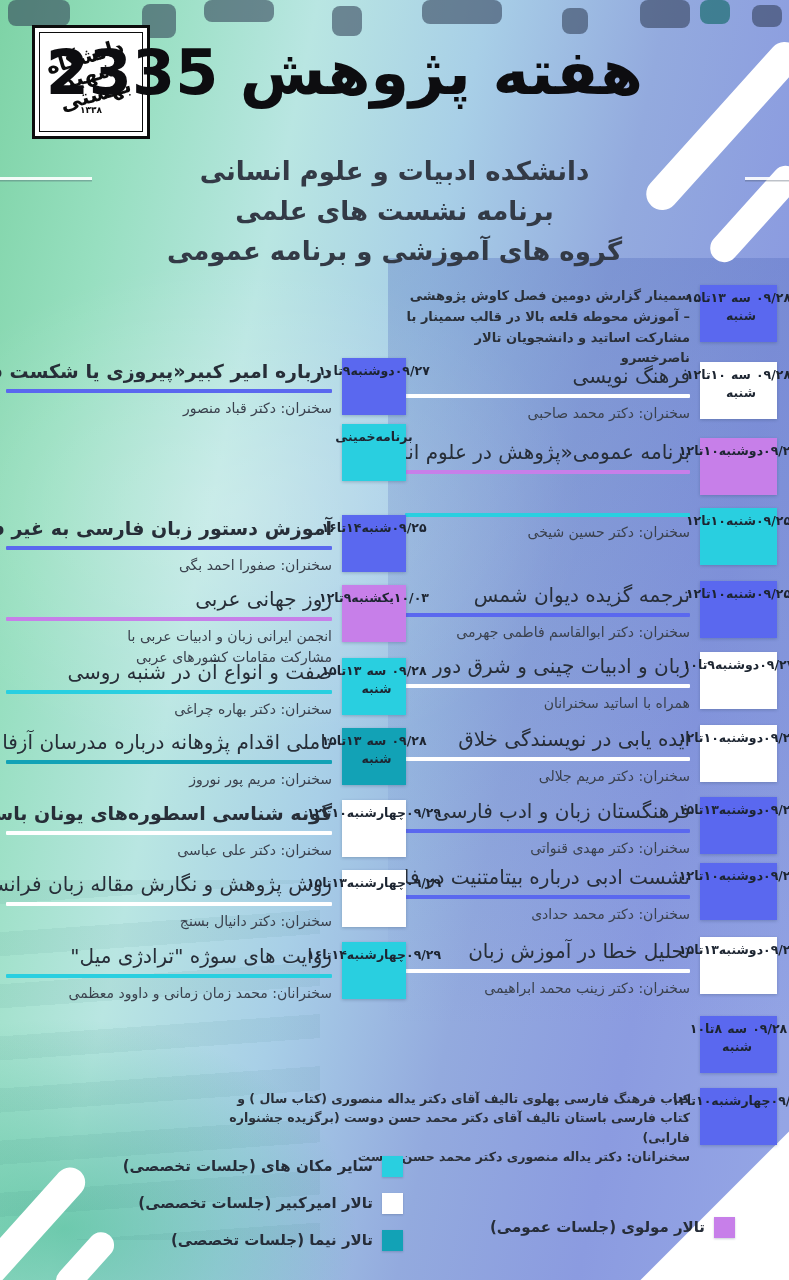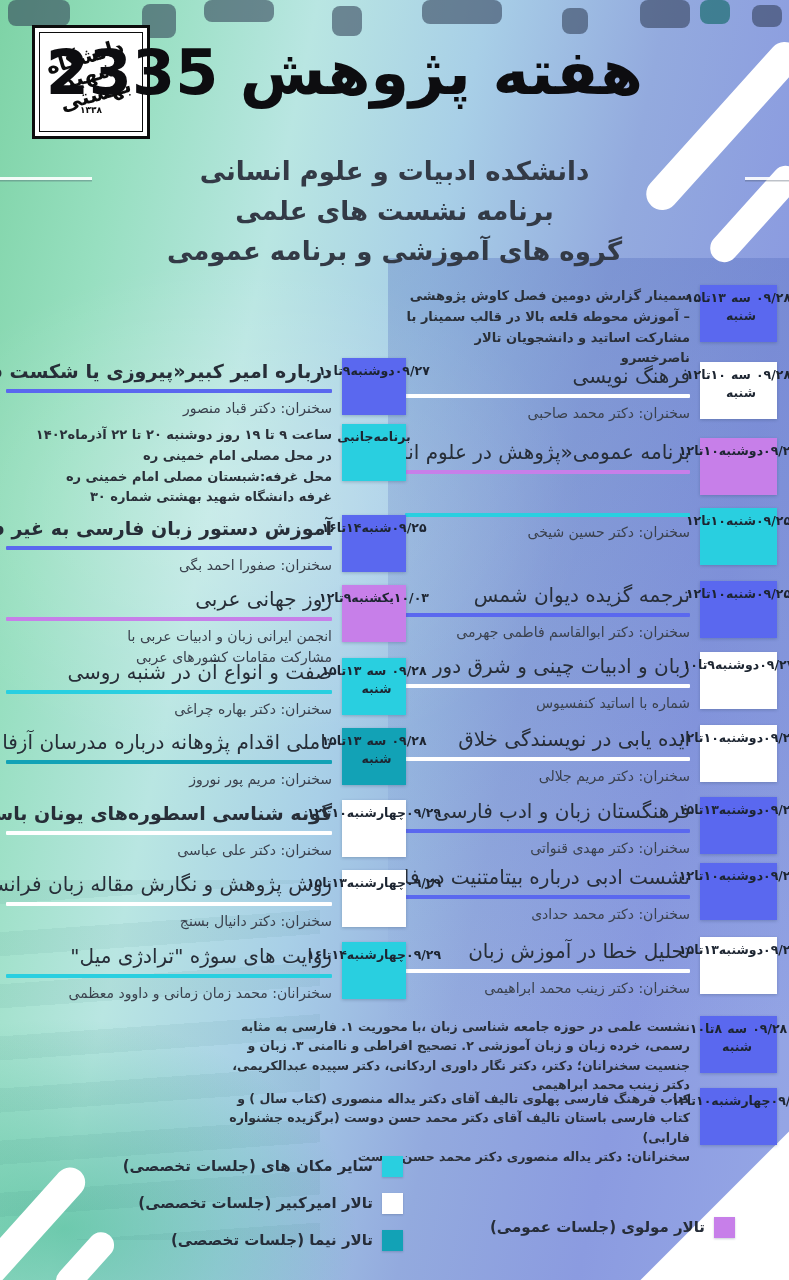--- a/index.html
+++ b/index.html
@@ -173,21 +173,21 @@
 
     <div class="entry" style="top:652px">
       <div class="badge" style="background: rgb(255, 255, 255);">
         <span>۰۹/۲۷</span>
         <span>دوشنبه</span>
         <span>۹تا۱۰</span>
       </div>
       <div class="content">
         <div class="title">زبان و ادبیات چینی و شرق دور</div>
         <div class="rule" style="background: rgb(255, 255, 255);"></div>
-        <div class="speaker">شماره با اساتید کنفسیوس</div>
+        <div class="speaker">همراه با اساتید سخنرانان</div>
       </div>
     </div>
 
     <div class="entry" style="top:725px">
       <div class="badge" style="background: rgb(255, 255, 255);">
         <span>۰۹/۲۷</span>
         <span>دوشنبه</span>
         <span>۱۰تا۱۲</span>
       </div>
       <div class="content">
@@ -249,28 +249,22 @@
       <div class="content">
         <div class="title b">درباره امیر کبیر«پیروزی یا شکست قاجاریه»</div>
         <div class="rule" style="background: rgb(90, 104, 239);"></div>
         <div class="speaker">سخنران: دکتر قباد منصور</div>
       </div>
     </div>
 
     <div class="entry" style="top:424px">
       <div class="badge" style="background: rgb(41, 207, 224);">
         <span>برنامه</span>
-        <span>جانبی</span>
+        <span>خمینی</span>
         <span></span>
-      </div>
-      <div class="content">
-        <div class="para">ساعت ۹ تا ۱۹ روز دوشنبه ۲۰ تا ۲۲ آذرماه۱۴۰۲
-در محل مصلی امام خمینی ره
-محل غرفه:شبستان مصلی امام خمینی ره
-غرفه دانشگاه شهید بهشتی شماره ۳۰</div>
       </div>
     </div>
 
     <div class="entry" style="top:515px">
       <div class="badge" style="background: rgb(90, 104, 239);">
         <span>۰۹/۲۵</span>
         <span>شنبه</span>
         <span>۱۴تا۱۶</span>
       </div>
       <div class="content">
@@ -362,23 +356,20 @@
   </div>
 
   <div class="wide-wrap">
 
     <div class="entry" style="top:1016px">
       <div class="badge" style="background: rgb(90, 104, 239);">
         <span>۰۹/۲۸</span>
         <span>سه شنبه</span>
         <span>۸تا۱۰</span>
       </div>
-      <div class="content">
-        <div class="para">نشست علمی در حوزه جامعه شناسی زبان ،با محوریت ۱. فارسی به مثابه رسمی، خرده زبان و زبان آموزشی ۲. تصحیح افراطی و ناامنی ۳. زبان و جنسیت سخنرانان؛ دکتر، دکتر نگار داوری اردکانی، دکتر سپیده عبدالکریمی، دکتر زینب محمد ابراهیمی</div>
-      </div>
     </div>
 
     <div class="entry" style="top:1088px">
       <div class="badge" style="background: rgb(90, 104, 239);">
         <span>۰۹/۲۹</span>
         <span>چهارشنبه</span>
         <span>۱۰تا۱۲</span>
       </div>
       <div class="content">
         <div class="para">کتاب فرهنگ فارسی پهلوی تالیف آقای دکتر یداله منصوری (کتاب سال ) و کتاب فارسی باستان تالیف آقای دکتر محمد حسن دوست (برگزیده جشنواره فارابی)

